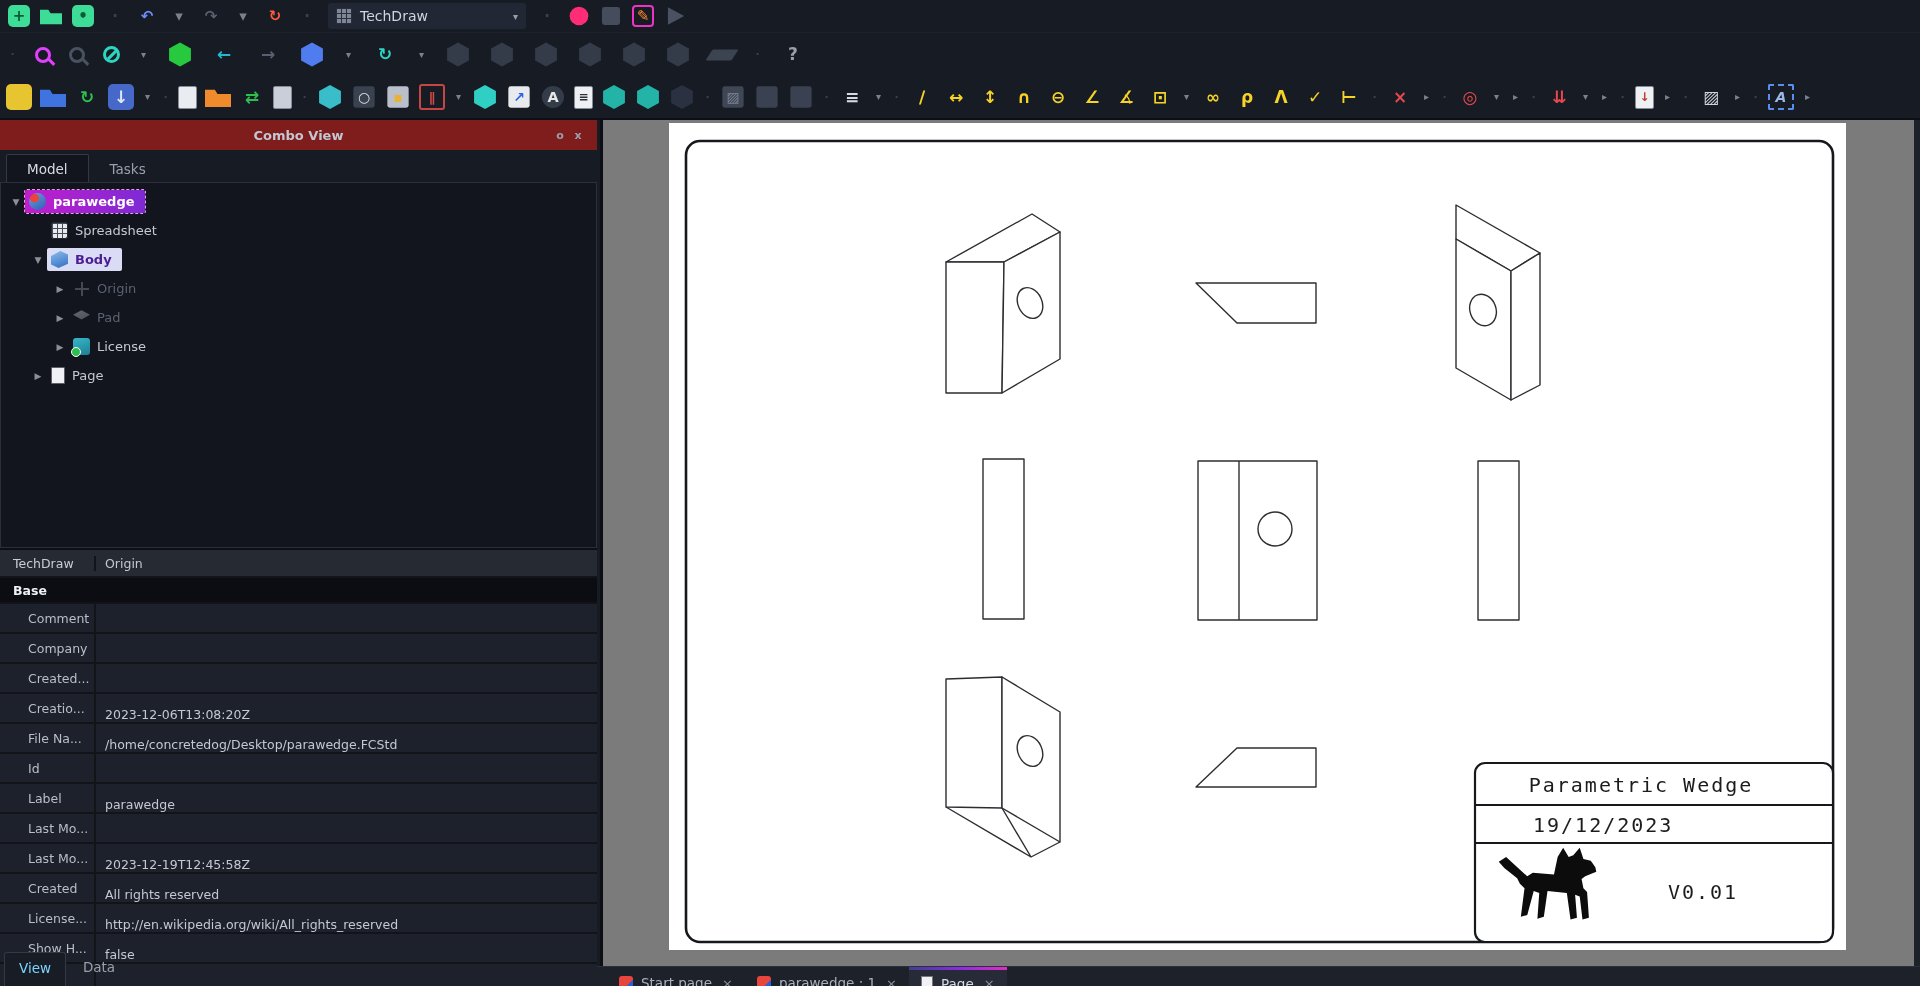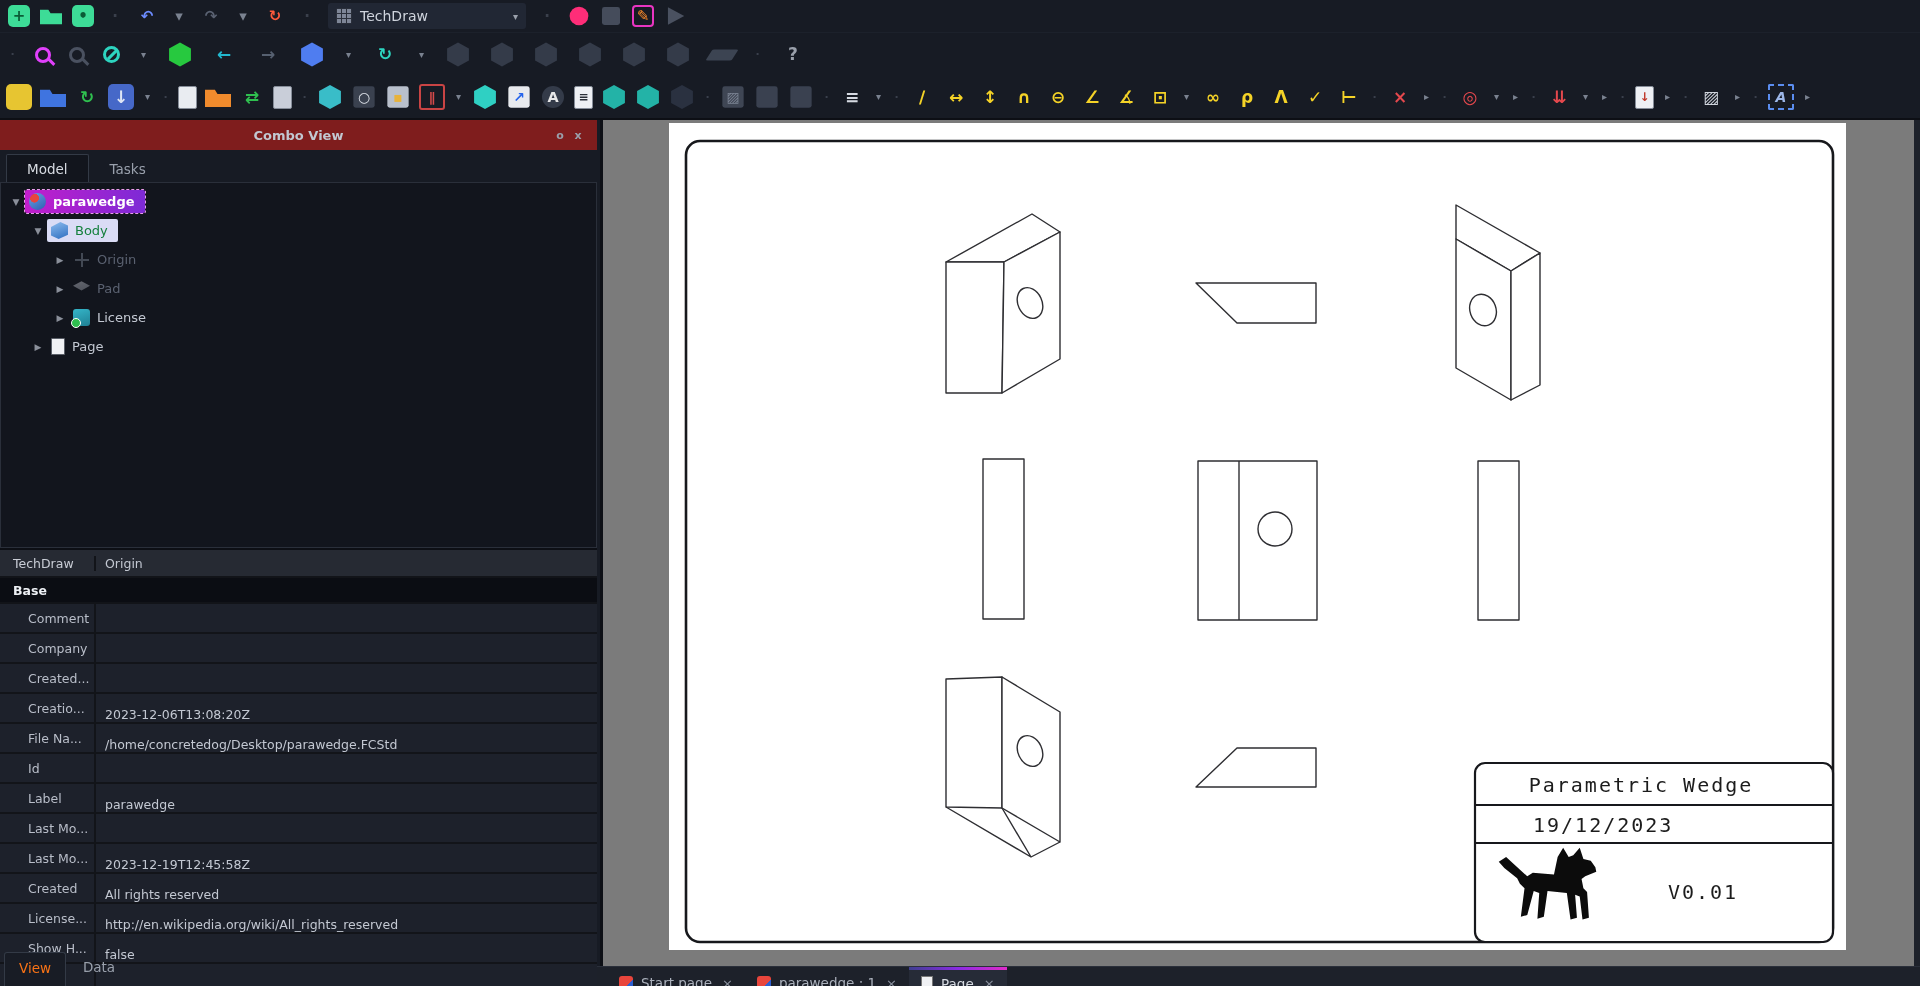--- a/index.html
+++ b/index.html
@@ -59,21 +59,21 @@
   .ctab.active{background:var(--tree);border-color:#333a46;color:#d7dbe2;border-radius:2px 2px 0 0}
   .treebox{height:366px;background:var(--tree);border:1px solid #2a2f3a;overflow:hidden;padding-top:4px}
   .trow{height:29px;display:flex;align-items:center;font-size:13px}
   .trow .exp{width:18px;text-align:center;font-size:9px;color:#8a8f9a;flex:none}
   .trow .hl{display:flex;align-items:center;gap:7px;padding:3px 10px 3px 4px;border-radius:2px}
   .trow.d0{padding-left:6px}.trow.d1{padding-left:28px}.trow.d2{padding-left:50px}
   .trow .lbl{color:#c3c8d2;white-space:nowrap}
   .trow.selected .hl{background:linear-gradient(90deg,#c21ecb,#7d2ad6);outline:1px dashed #ea9bec}
   .trow.selected .lbl{color:#fff;font-weight:bold}
   .trow.active .hl{background:#dadcf5}
-  .trow.active .lbl{color:#15803d;font-weight:normal}
+  .trow.active .lbl{color:#4c1d95;font-weight:bold}
   .trow.disabled .lbl{color:var(--dis)}
   .trow.disabled .ticon{opacity:.45}
   .ticon{width:17px;height:17px;flex:none;border-radius:3px;position:relative}
   .ticon[data-name="freecad-document-icon"]{border-radius:50%;
     background:radial-gradient(circle at 32% 30%,#e8453c 0 26%,transparent 28%),linear-gradient(145deg,#6da0e4,#2c5fb0)}
   .ticon[data-name="spreadsheet-icon"]{background:#e8eaee;border:1px solid #22262e;
     background-image:linear-gradient(#454b57 1.5px,transparent 1.5px),linear-gradient(90deg,#454b57 1.5px,transparent 1.5px);
     background-size:5px 5px}
   .ticon[data-name="body-icon"]{background:linear-gradient(160deg,#8cbbee,#2f6fc0);
     clip-path:polygon(0 30%,55% 0,100% 20%,100% 75%,45% 100%,0 80%)}
@@ -96,21 +96,21 @@
   .pv{flex:1;padding-left:9px;white-space:nowrap;overflow:hidden;color:#c3c8d2}
   .psection{height:26px;display:flex;align-items:center;background:#0b0d13;color:#eef1f5;
     font-weight:bold;padding-left:13px;border-bottom:2px solid var(--rowsep)}
   .prow{height:30px;display:flex;align-items:flex-end;background:var(--row);
     border-bottom:2px solid var(--rowsep)}
   .prow .pl{padding-left:28px;color:#b9bec9;border-right:2px solid var(--rowsep);align-self:stretch;display:flex;align-items:center}
   .vdtabs{position:absolute;left:4px;top:952px;display:flex;gap:2px}
   .vdtab{height:34px;min-width:62px;display:flex;justify-content:center;padding-top:7px;
     font-size:13.5px;color:#99a0ac}
   .vdtab.active{background:#181c25;border:1px solid #333a46;border-bottom:none;
-    border-radius:3px 3px 0 0;color:#f97316}
+    border-radius:3px 3px 0 0;color:#7dd3fc}
 
   
   .gfx{position:absolute;left:600px;top:120px;width:1320px;height:846px;background:#7b7b7b;
     border-left:3px solid var(--line)}
   .gfx svg{display:block}
 
   
   .mdibar{position:absolute;left:597px;top:966px;width:1323px;height:28px;background:#1d212a;
     overflow:hidden;display:flex;align-items:flex-start;padding-left:10px;border-top:1px solid #2a2f3a}
   .mtab{height:30px;display:flex;align-items:center;gap:8px;padding:2px 12px 0 12px;
@@ -269,20 +269,27 @@
     <div class="treebox" data-name="model-tree">
 
         <div class="trow d0 selected" data-name="tree-item-parawedge">
           <span class="exp" data-name="expander-icon">▼</span>
           <span class="hl">
             <span class="ticon" data-name="freecad-document-icon"></span>
             <span class="lbl" data-name="tree-item-label">parawedge</span>
           </span>
         </div>
 
+        <div class="trow d1" data-name="tree-item-spreadsheet">
+          <span class="exp" data-name="expander-icon"></span>
+          <span class="hl">
+            <span class="ticon" data-name="spreadsheet-icon"></span>
+            <span class="lbl" data-name="tree-item-label">Spreadsheet</span>
+          </span>
+        </div>
 
         <div class="trow d1 active" data-name="tree-item-body">
           <span class="exp" data-name="expander-icon">▼</span>
           <span class="hl">
             <span class="ticon" data-name="body-icon"></span>
             <span class="lbl" data-name="tree-item-label">Body</span>
           </span>
         </div>
 
         <div class="trow d2 disabled" data-name="tree-item-origin">

